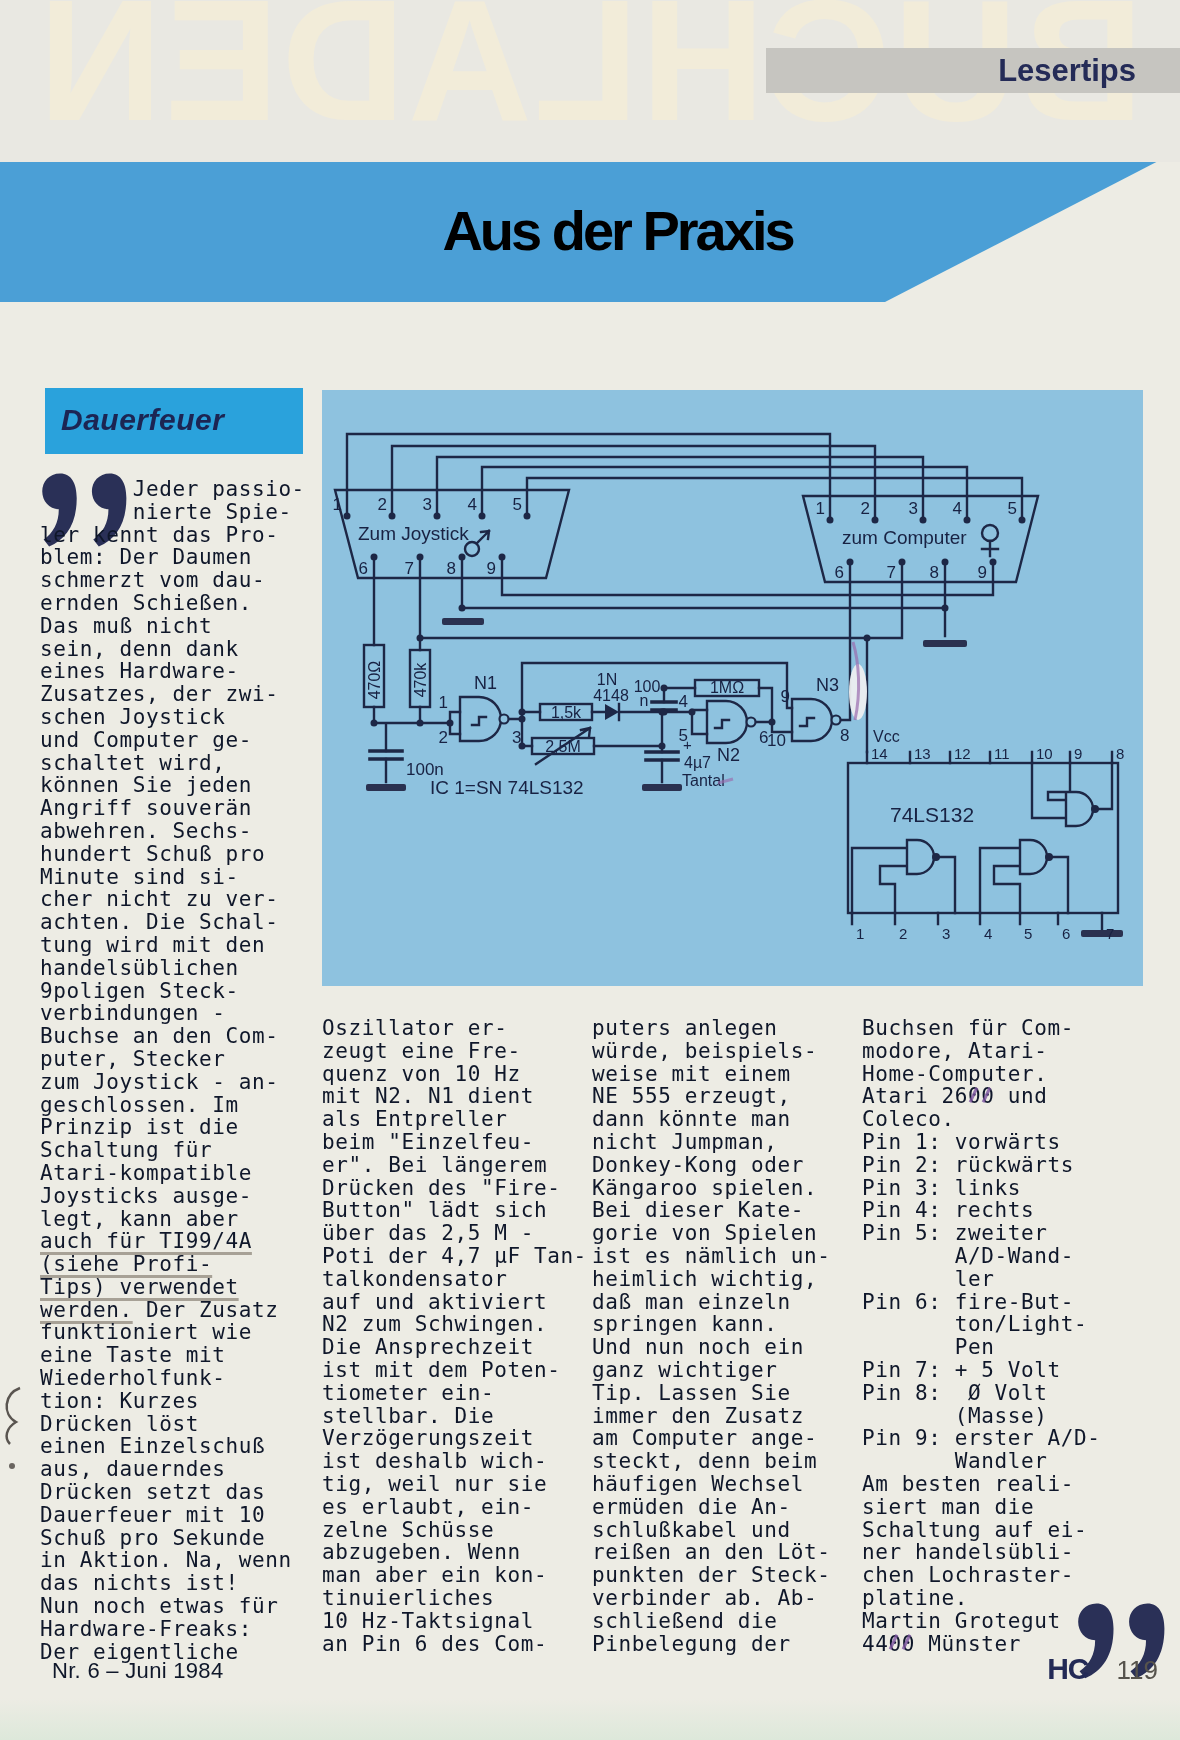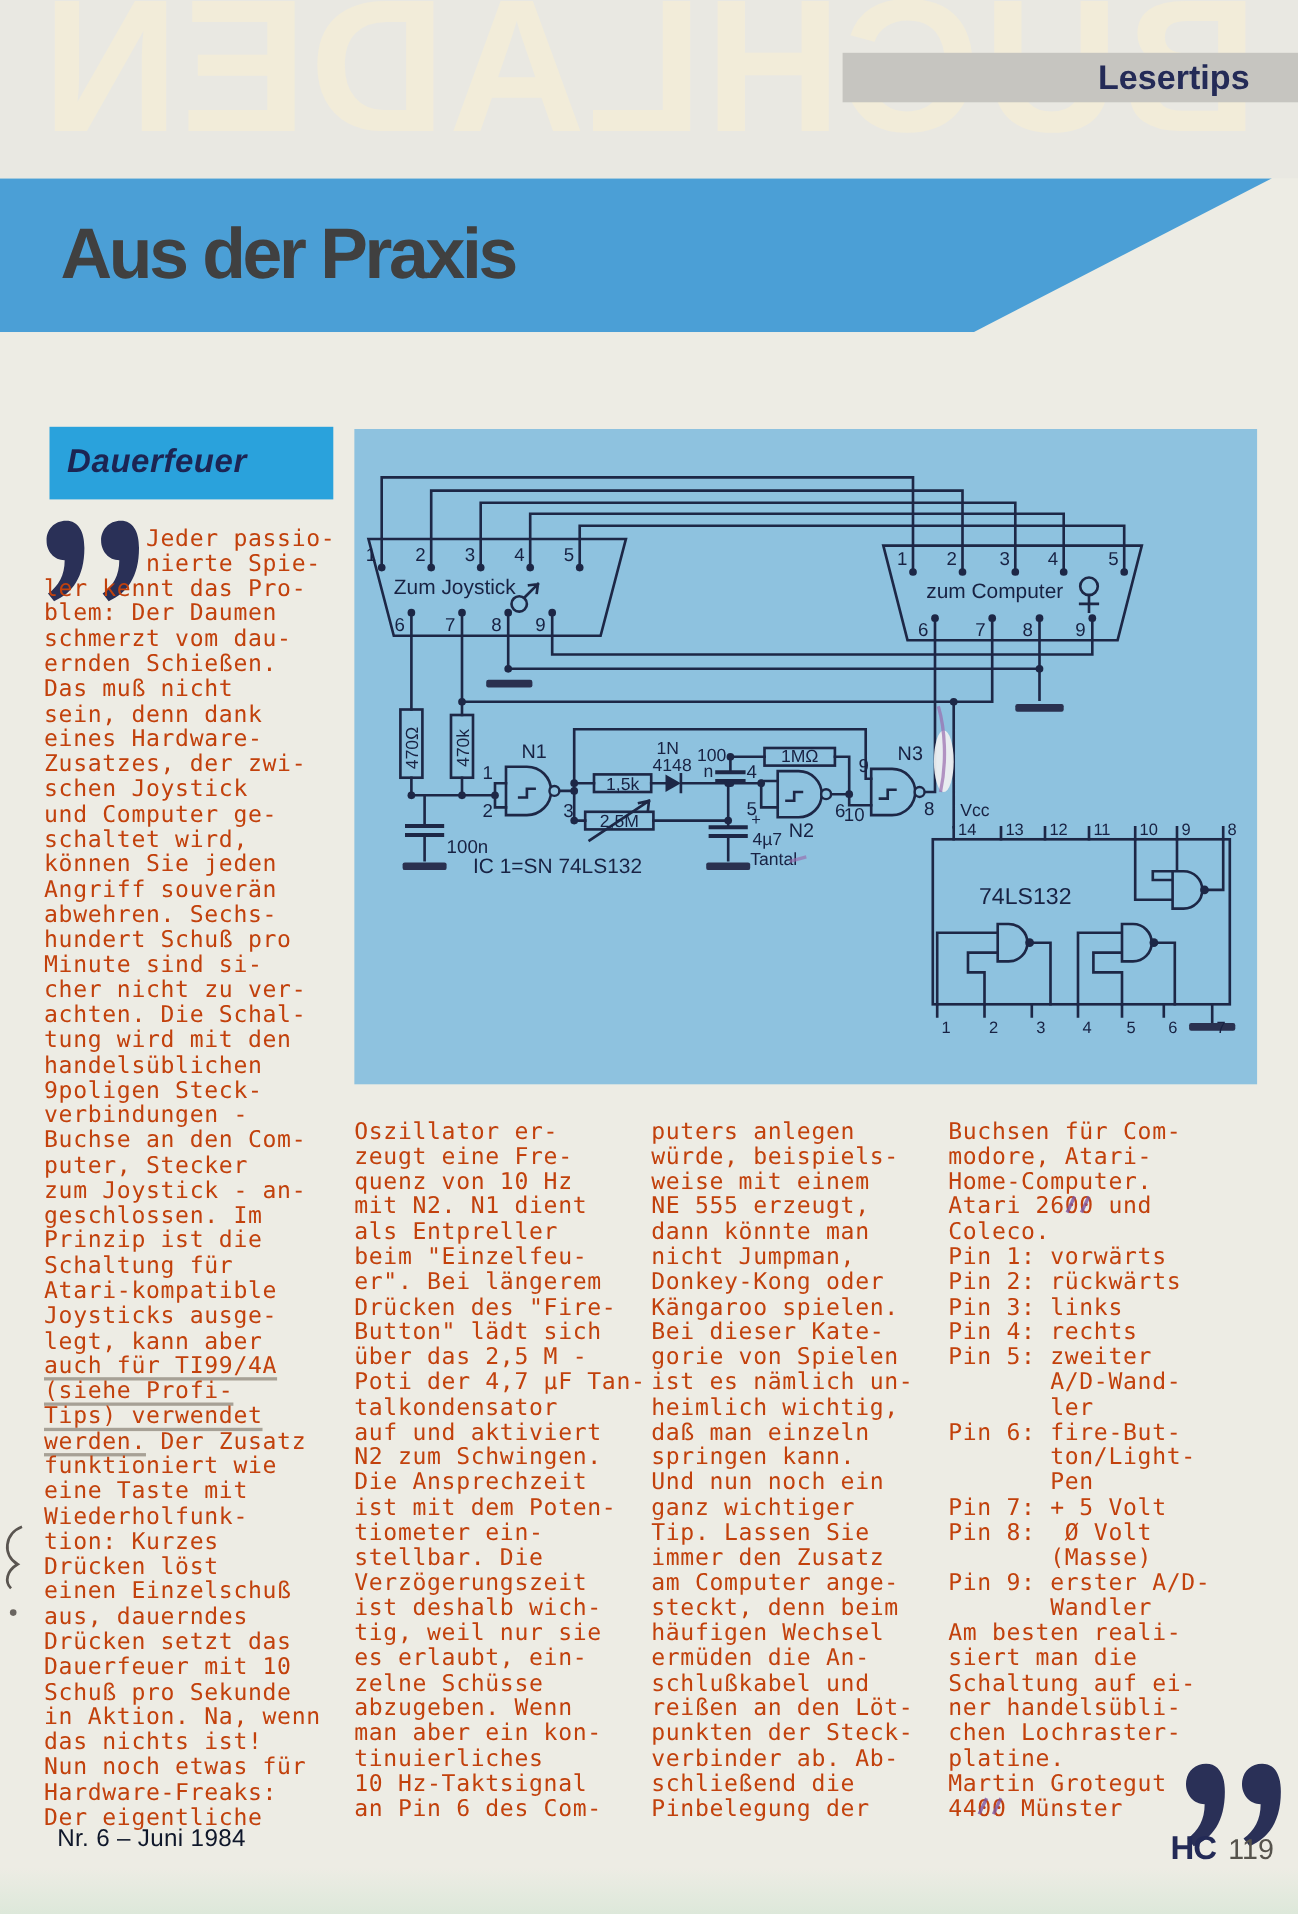--- a/index.html
+++ b/index.html
@@ -16,41 +16,41 @@
     font-weight:900;font-size:172px;line-height:1;letter-spacing:2px;
     color:#f2ecd9;transform:scaleX(-1);white-space:nowrap;}
   .botband{position:absolute;bottom:0;left:0;width:1180px;height:42px;
     background:linear-gradient(180deg,rgba(221,232,218,0) 0%,#dde8da 100%);}
   
   .lesertips-bar{position:absolute;top:48px;right:0;width:414px;height:45px;background:#c6c5c0;
     display:flex;align-items:center;justify-content:flex-end;padding-right:44px;box-sizing:border-box;}
   .lesertips-bar span{font-weight:900;font-size:31px;color:#242b57;letter-spacing:0px;}
   .title-banner{position:absolute;top:162px;left:0;width:1180px;height:140px;background:#4b9fd6;
     clip-path:polygon(0 0,98% 0,75% 100%,0 100%);}
-  .title-banner h1{margin:0;padding-left:55px;font-weight:900;font-size:65px;line-height:138px;
-    letter-spacing:-3px;color:#404040;}
+  .title-banner h1{margin:0;padding-left:55px;font-weight:900;font-size:56px;line-height:138px;
+    letter-spacing:-3px;color:#000000;text-align:center;}
   .section-label{position:absolute;top:388px;left:45px;width:258px;height:66px;background:#2aa2dc;}
   .section-label span{display:block;padding-left:16px;line-height:64px;
     font-weight:900;font-style:italic;font-size:30px;color:#1c2553;letter-spacing:0.5px;}
   
   .col{position:absolute;white-space:pre;font-family:"DejaVu Sans Mono","Liberation Mono",monospace;
-    font-size:21px;line-height:22.8px;letter-spacing:0.6px;color:#c2410c;}
+    font-size:21px;line-height:22.8px;letter-spacing:0.6px;color:#0f172a;}
   .col1{left:40px;top:478px;}
   .col2{left:322px;top:1017px;}
   .col3{left:592px;top:1017px;}
   .col4{left:862px;top:1017px;}
   .pencil-underline{text-decoration:underline;text-decoration-color:rgba(110,100,85,0.55);
     text-decoration-thickness:2.5px;text-underline-offset:4px;text-decoration-skip-ink:none;text-align:right;}
   
   .quote-svg{position:absolute;}
   .q-open{left:42px;top:472px;}
   .q-close{left:1078px;top:1602px;}
   
   .footer-issue{position:absolute;left:52px;top:1658px;font-size:22px;color:#0f172a;letter-spacing:0.3px;}
-  .footer-right{position:absolute;right:22px;top:1652px;display:flex;align-items:baseline;gap:11px;margin-top:12px;}
+  .footer-right{position:absolute;right:22px;top:1652px;display:flex;align-items:baseline;gap:28px;}
   .footer-right .hc{font-weight:900;font-size:30px;color:#232a56;letter-spacing:-1px;}
   .footer-right .pagenum{font-size:26px;color:#56534c;}
   
   .circuit-svg{position:absolute;left:322px;top:390px;}
   .cw{stroke:#1d2746;stroke-width:2.4;fill:none;stroke-linecap:square;stroke-linejoin:miter;}
   .cw3{stroke:#1d2746;stroke-width:3.6;fill:none;stroke-linecap:square;}
   .rb{stroke:#1d2746;stroke-width:2.4;fill:none;}
   .gb{fill:#2a3150;}
   .dot{fill:#1d2746;}
   .bub{fill:#8ec2df;stroke:#1d2746;stroke-width:2.2;}

